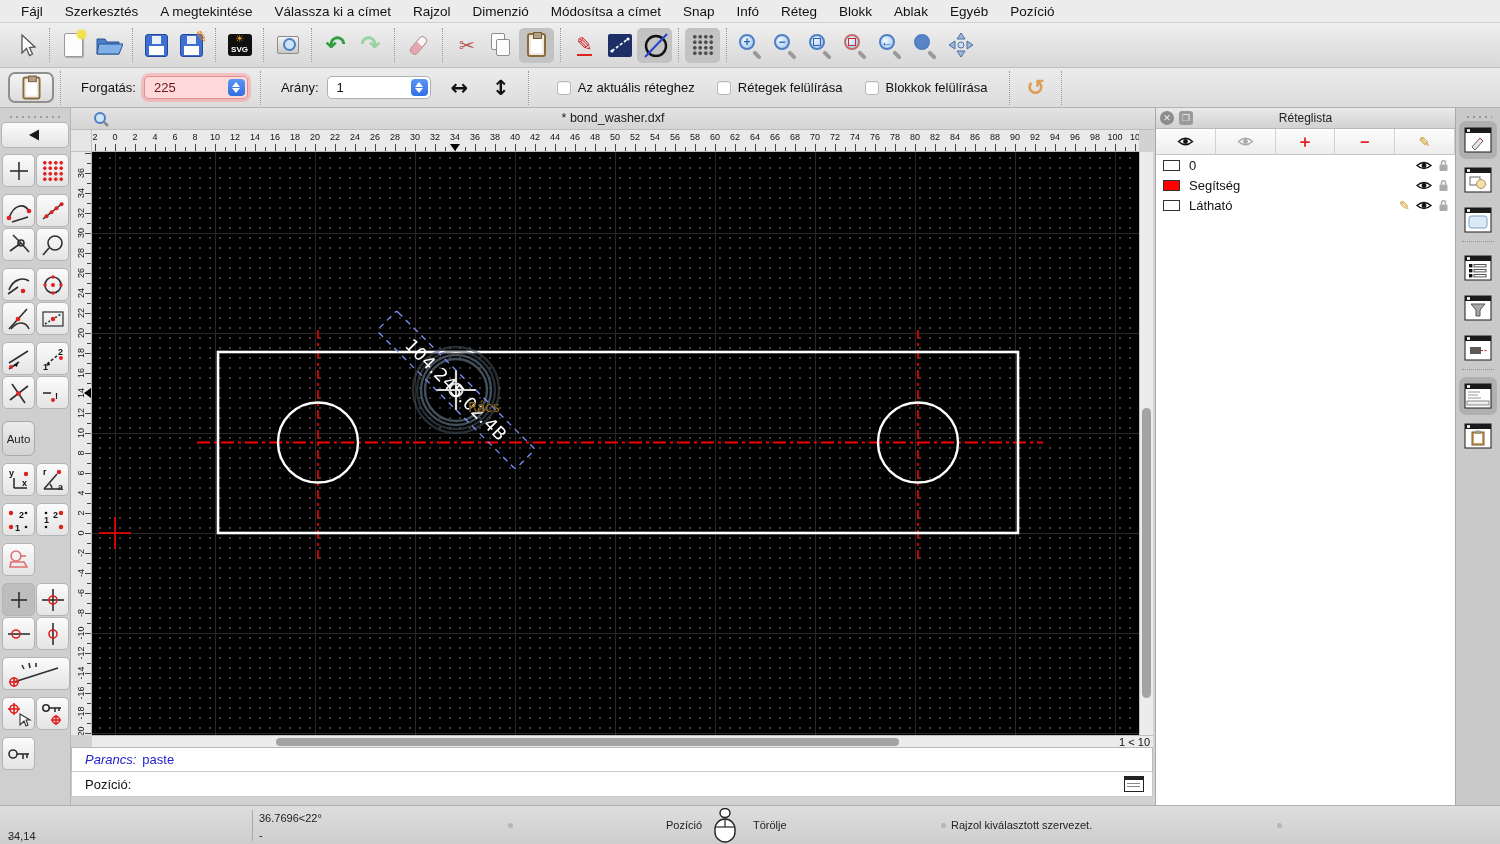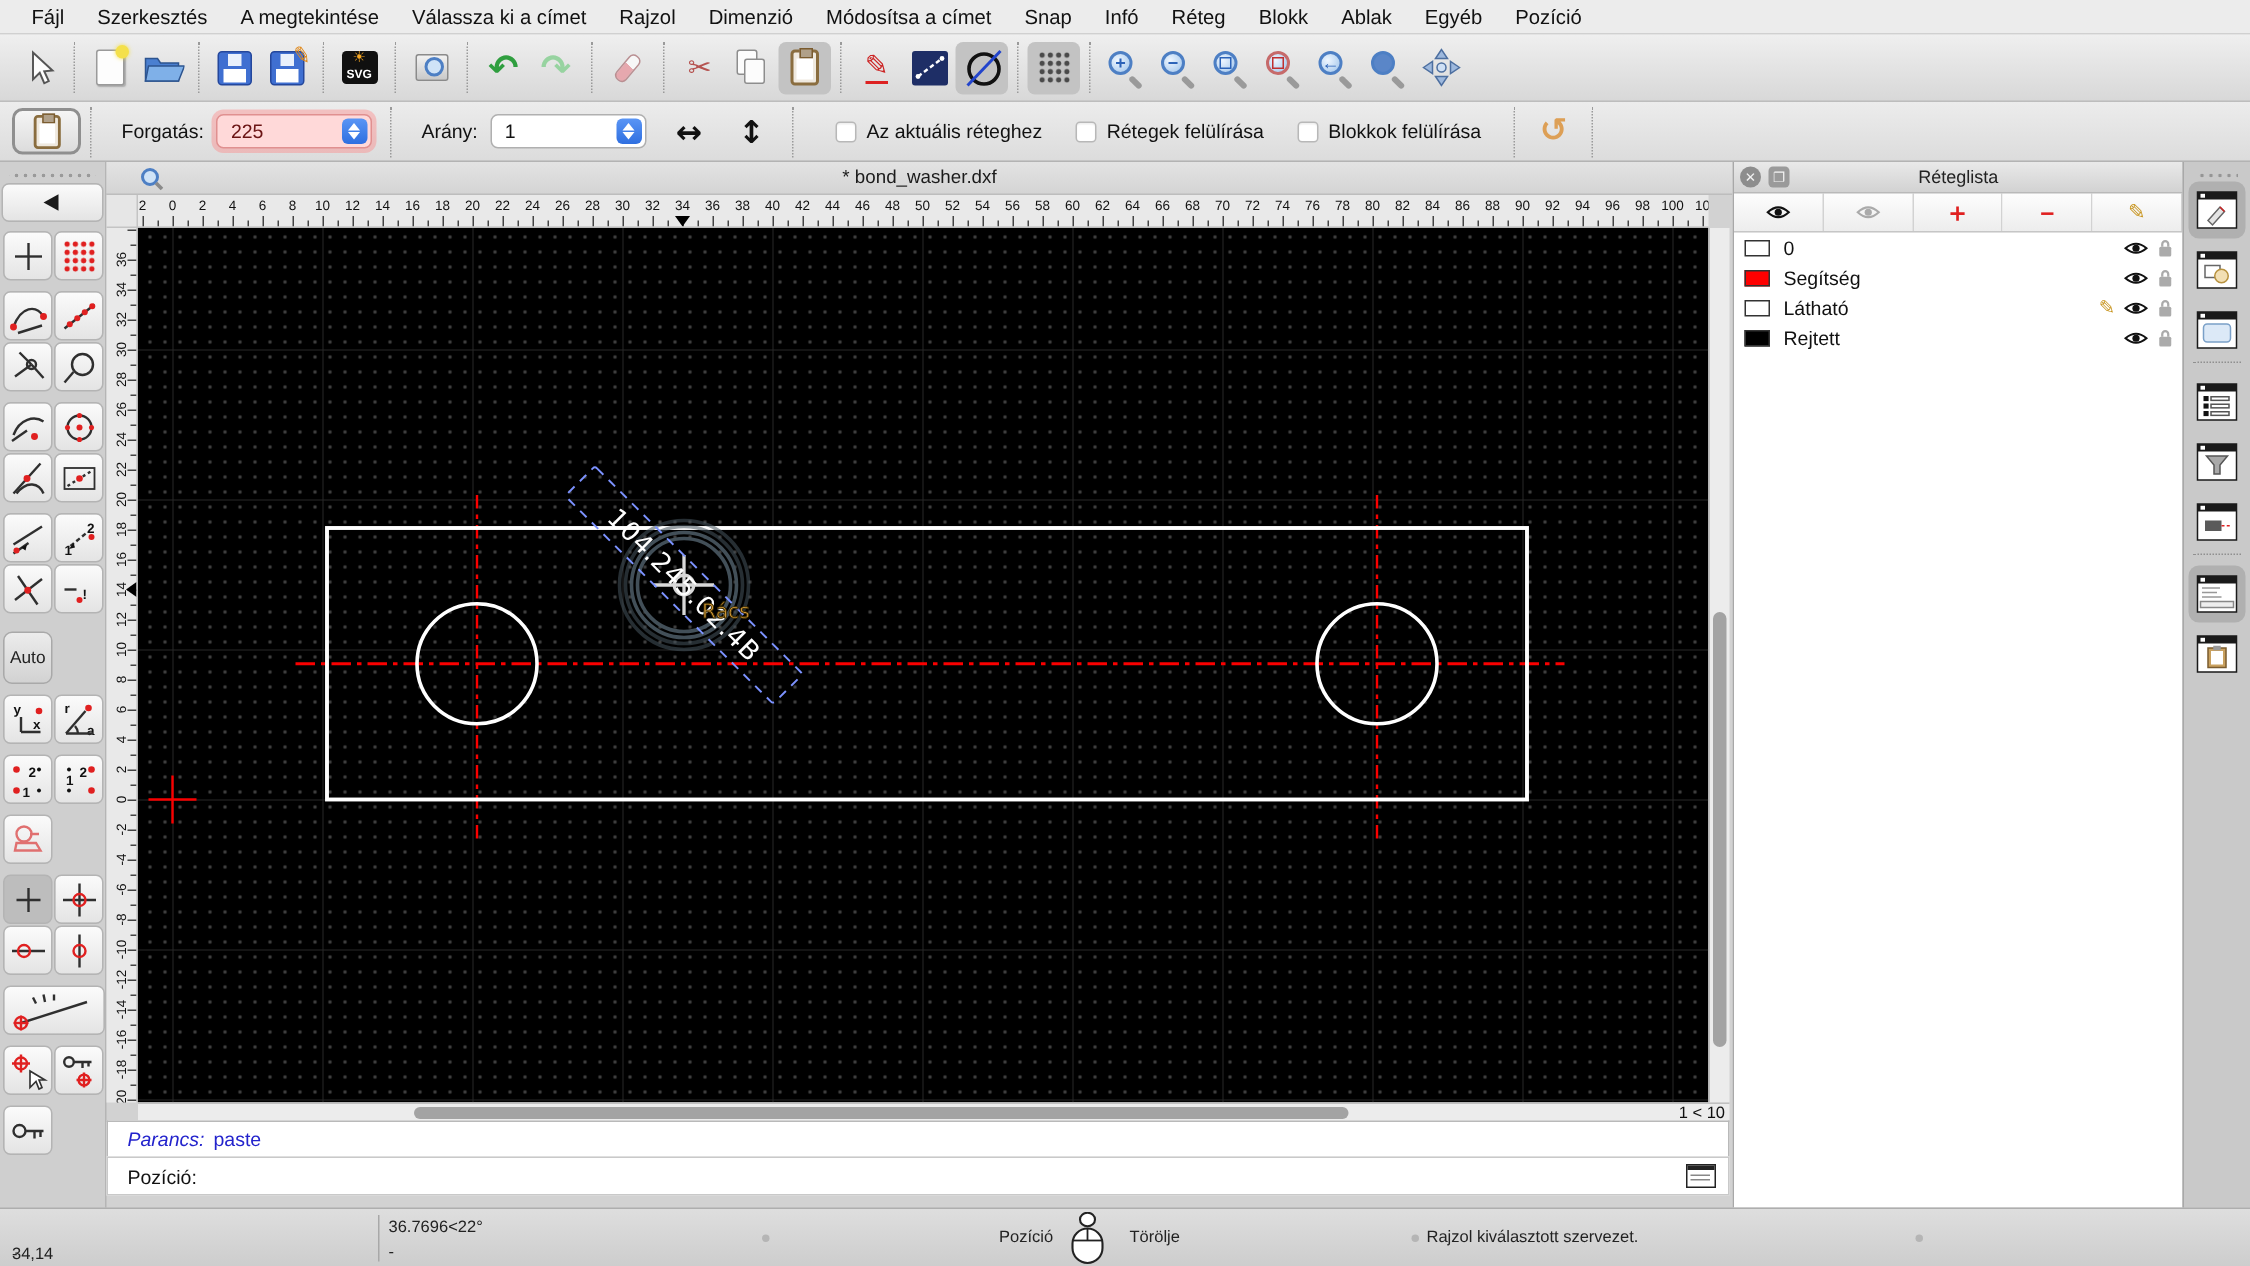--- a/index.html
+++ b/index.html
@@ -961,37 +961,20 @@
               <circle cx="8" cy="5.5" r="2.4" fill="#111"></circle>
             </svg>
           </span>
           <span class="lic">
             <svg width="11" height="13">
               <rect x="1.5" y="5.5" width="8" height="6.5" rx="1" fill="#ababab"></rect>
               <path d="M3.5 5.5 V3.8 A2 2 0 0 1 7.5 3.8 V5.5" stroke="#ababab" fill="none" stroke-width="1.5"></path>
             </svg>
           </span>
         </div>
-        <div class="lrow">
-          <span class="lswatch" style="background:#000000;"></span>
-          <span class="lname">Rejtett</span>
-          <span class="lspacer"></span>
-          <span class="lic">
-            <svg width="16" height="11">
-              <path d="M1 5.5 Q8 -0.5 15 5.5 Q8 11.5 1 5.5 Z" fill="none" stroke="#111" stroke-width="1.4"></path>
-              <circle cx="8" cy="5.5" r="2.4" fill="#111"></circle>
-            </svg>
-          </span>
-          <span class="lic">
-            <svg width="11" height="13">
-              <rect x="1.5" y="5.5" width="8" height="6.5" rx="1" fill="#ababab"></rect>
-              <path d="M3.5 5.5 V3.8 A2 2 0 0 1 7.5 3.8 V5.5" stroke="#ababab" fill="none" stroke-width="1.5"></path>
-            </svg>
-          </span>
-        </div>
       </div>
   </div>
 
   <div class="dockstrip">
     <div class="dhandle"></div>
     <div class="dbtn sel">
       <svg width="28" height="26">
           <rect x="1" y="1" width="26" height="24" fill="#fff" stroke="#1a1a1a"></rect>
           <rect x="1" y="1" width="26" height="5" fill="#1a1a1a"></rect>
           <rect x="3" y="2.2" width="3" height="2.6" fill="#fff"></rect>

